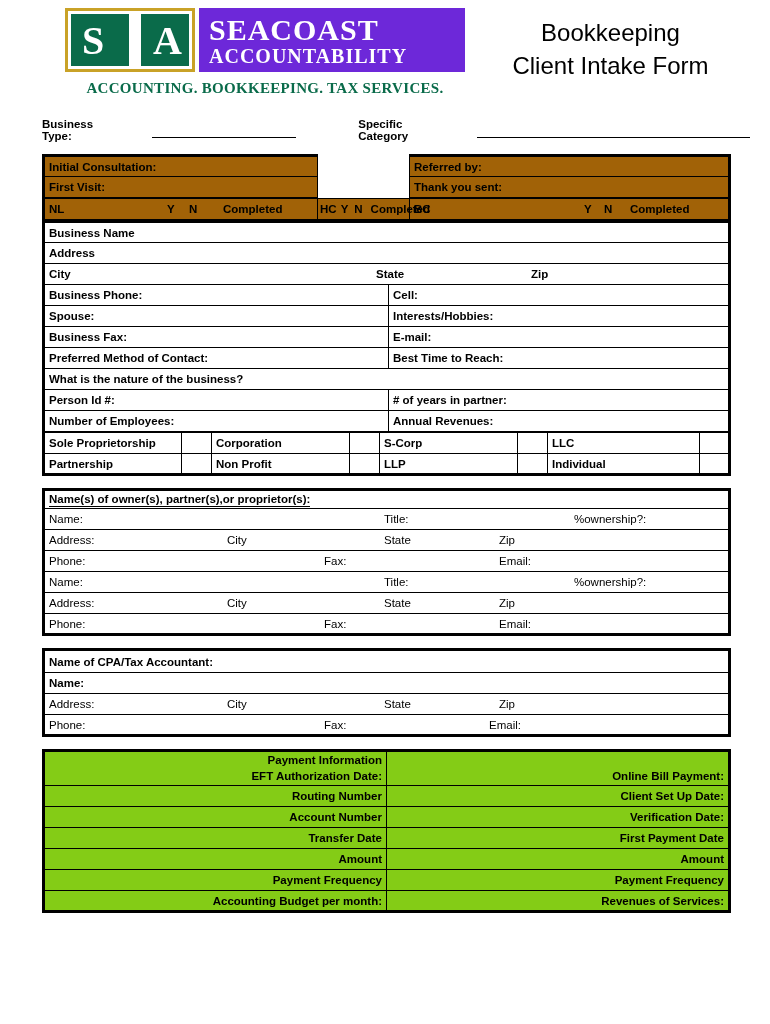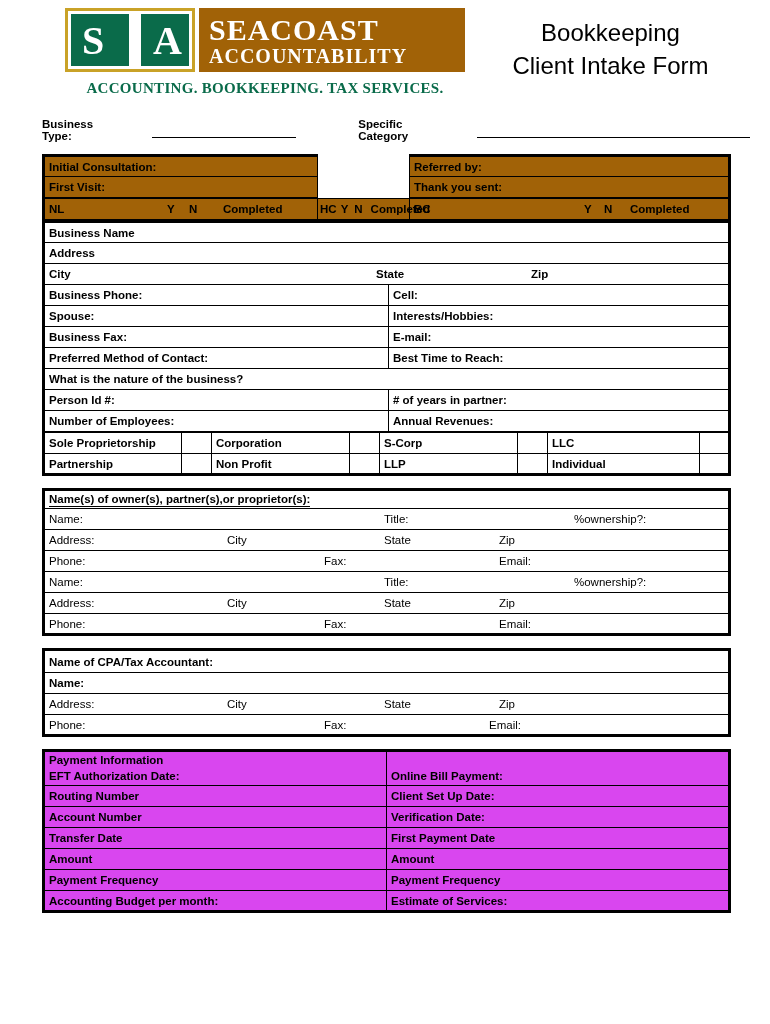--- a/index.html
+++ b/index.html
@@ -74,21 +74,21 @@
     right: 10px; top: 8px;
     color: #ffffff;
     font-family: "Liberation Serif", serif;
     font-weight: bold;
     font-size: 40px;
     line-height: 44px;
     z-index: 2;
   }
   .logo-words {
     flex: 1;
-    background: #a16207;
+    background: #6d28d9;
     color: #ffffff;
     display: flex;
     flex-direction: column;
     justify-content: center;
     padding-left: 10px;
     margin-left: 4px;
   }
   .logo-words .w1 {
     font-family: "Liberation Serif", serif;
     font-weight: bold;
@@ -153,21 +153,21 @@
   table.form td {
     border: 1px solid #000;
     font-size: 11.5px;
     font-weight: bold;
     height: 21px;
     padding: 0 4px;
     vertical-align: middle;
     box-sizing: border-box;
   }
   .cyan { background: #a16207; }
-  .grey { background: #d946ef; }
+  .grey { background: #84cc16; text-align: right; }
   .thick-top { border-top: 3px solid #000 !important; }
   .thick-bottom { border-bottom: 3px solid #000 !important; }
   .thick-left { border-left: 3px solid #000 !important; }
   .thick-right { border-right: 3px solid #000 !important; }
   .nb { border: none !important; }
   .normalw { font-weight: normal; }
   .sec-gap { height: 12px; }
   .cell-flex { display: flex; align-items: center; }
   .spacer-12 { height: 12px; }
 
@@ -499,18 +499,18 @@
       <tr>
         <td class="grey thick-left normalw">Amount</td>
         <td class="grey thick-right normalw">Amount</td>
       </tr>
       <tr>
         <td class="grey thick-left normalw">Payment Frequency</td>
         <td class="grey thick-right normalw">Payment Frequency</td>
       </tr>
       <tr>
         <td class="grey thick-left thick-bottom">Accounting Budget per month:</td>
-        <td class="grey thick-right thick-bottom">Estimate of Services:</td>
+        <td class="grey thick-right thick-bottom">Revenues of Services:</td>
       </tr>
     </tbody>
   </table>
 
 </div>
 
 </body></html>

